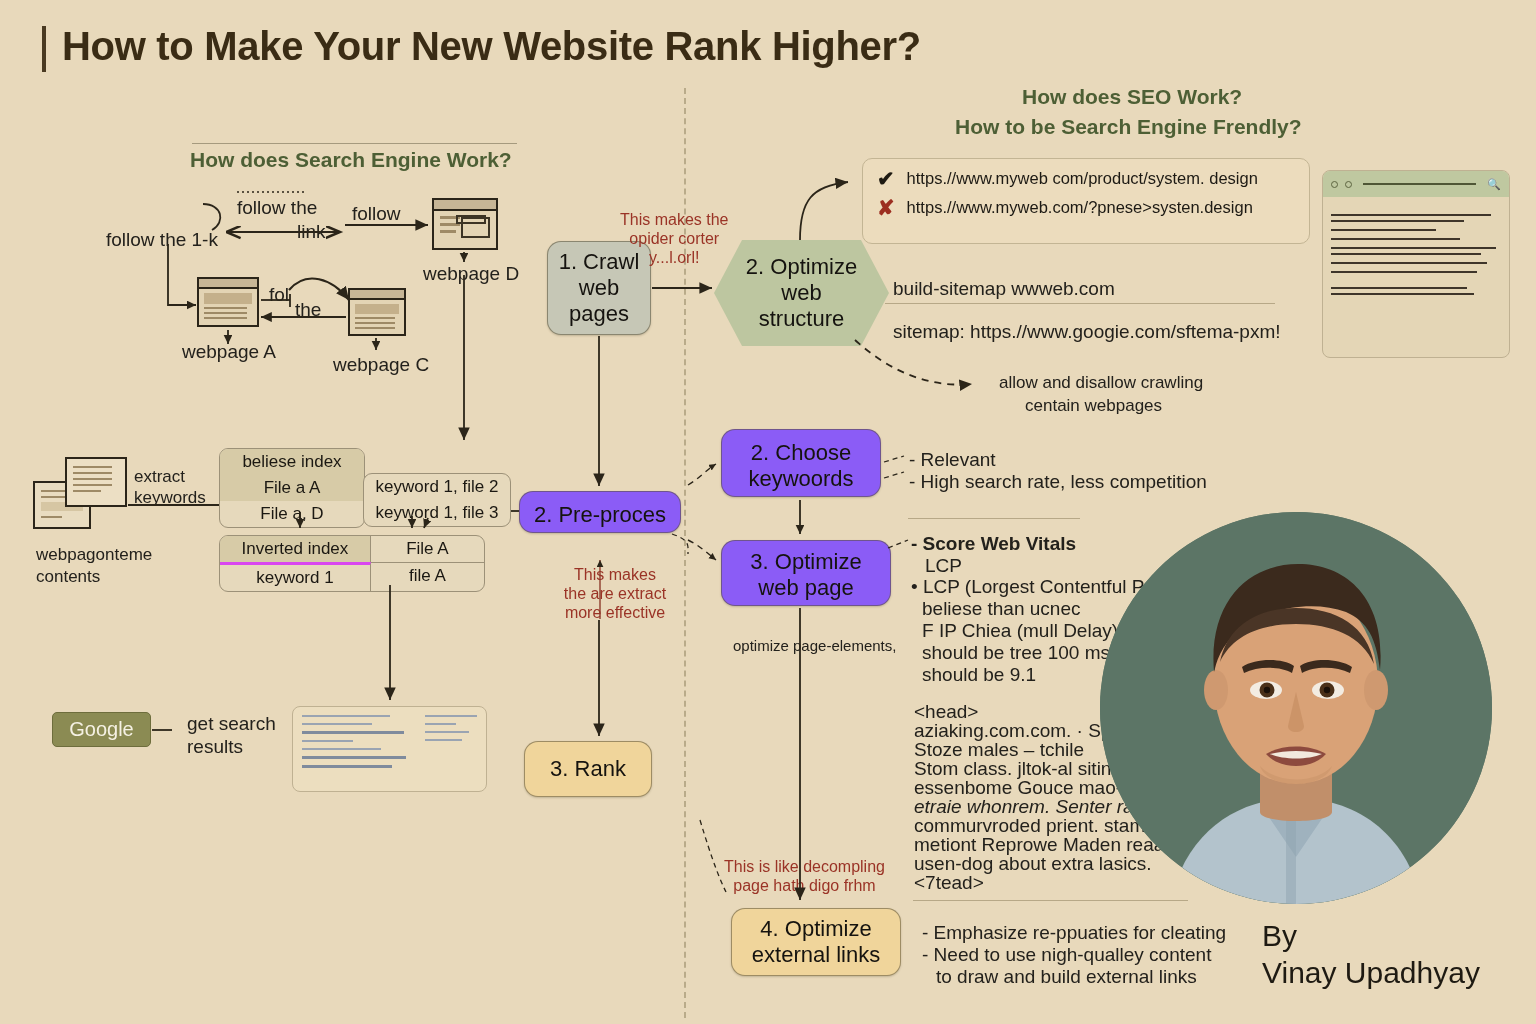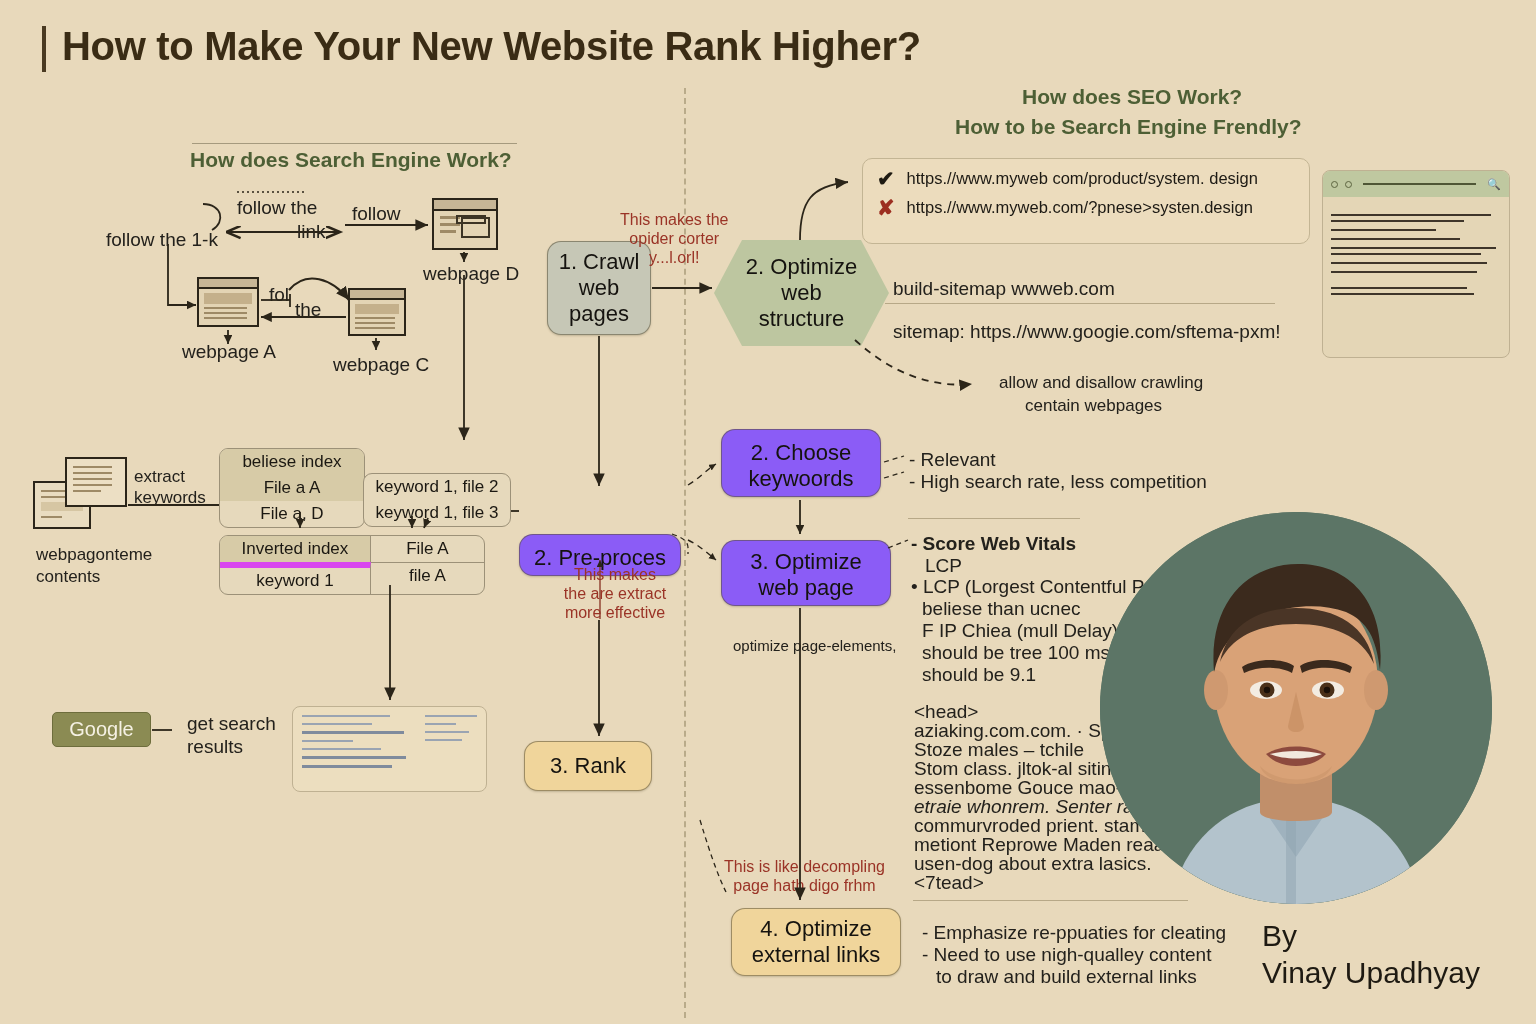--- a/index.html
+++ b/index.html
@@ -320,21 +320,21 @@
       <div class="cell" style="width:100%">keyword 1, file 3</div>
     </div>
   </div>
 
   <div class="tbl" id="inverted" style="left:219px; top:535px; width:266px;">
     <div class="row">
       <div class="cell hdr" style="width:152px; border-right:1px solid #9c9178;">Inverted index</div>
       <div class="cell" style="width:114px;">File A</div>
     </div>
     <div class="row">
-      <div class="cell" style="width:152px; border-right:1px solid #9c9178; border-top:6px solid #d946ef;">keyword 1</div>
+      <div class="cell" style="width:152px; border-right:1px solid #9c9178; border-top:3px solid #d946ef;">keyword 1</div>
       <div class="cell" style="width:114px; border-top:1px solid #9c9178;">file A</div>
     </div>
   </div>
 
   <div class="abs" id="google-chip">Google</div>
   <div class="abs lbl lbl-lg" style="left:187px; top:712px;">get search</div>
   <div class="abs lbl lbl-lg" style="left:187px; top:735px;">results</div>
 
   <div class="abs" id="result-mock">
     <div style="display:flex; gap:10px;">
@@ -355,25 +355,25 @@
       </div>
     </div>
   </div>
 
   <div class="node node-gray" style="left:547px; top:241px; width:104px; height:94px;">
     <span style="white-space:pre-line;">1. Crawl
 web
 pages</span>
   </div>
 
-  <div class="node node-green" style="left:519px; top:491px; width:162px; height:42px;margin-top:43px;">
+  <div class="node node-green" style="left:519px; top:491px; width:162px; height:42px;">
     <span>2. Pre-proces</span>
   </div>
 
-  <div class="node node-tan" style="left:524px; top:741px; width:128px; height:50px;">
+  <div class="node node-tan" style="left:524px; top:741px; width:128px; height:56px;">
     <span>3. Rank</span>
   </div>
 
   <div class="abs red-note" style="left:620px; top:210px;">
     <div>This makes the</div>
     <div>opider corter</div>
     <div>y...l.orl!</div>
   </div>
 
   <div class="abs red-note" style="left:548px; top:565px; width:134px;">

